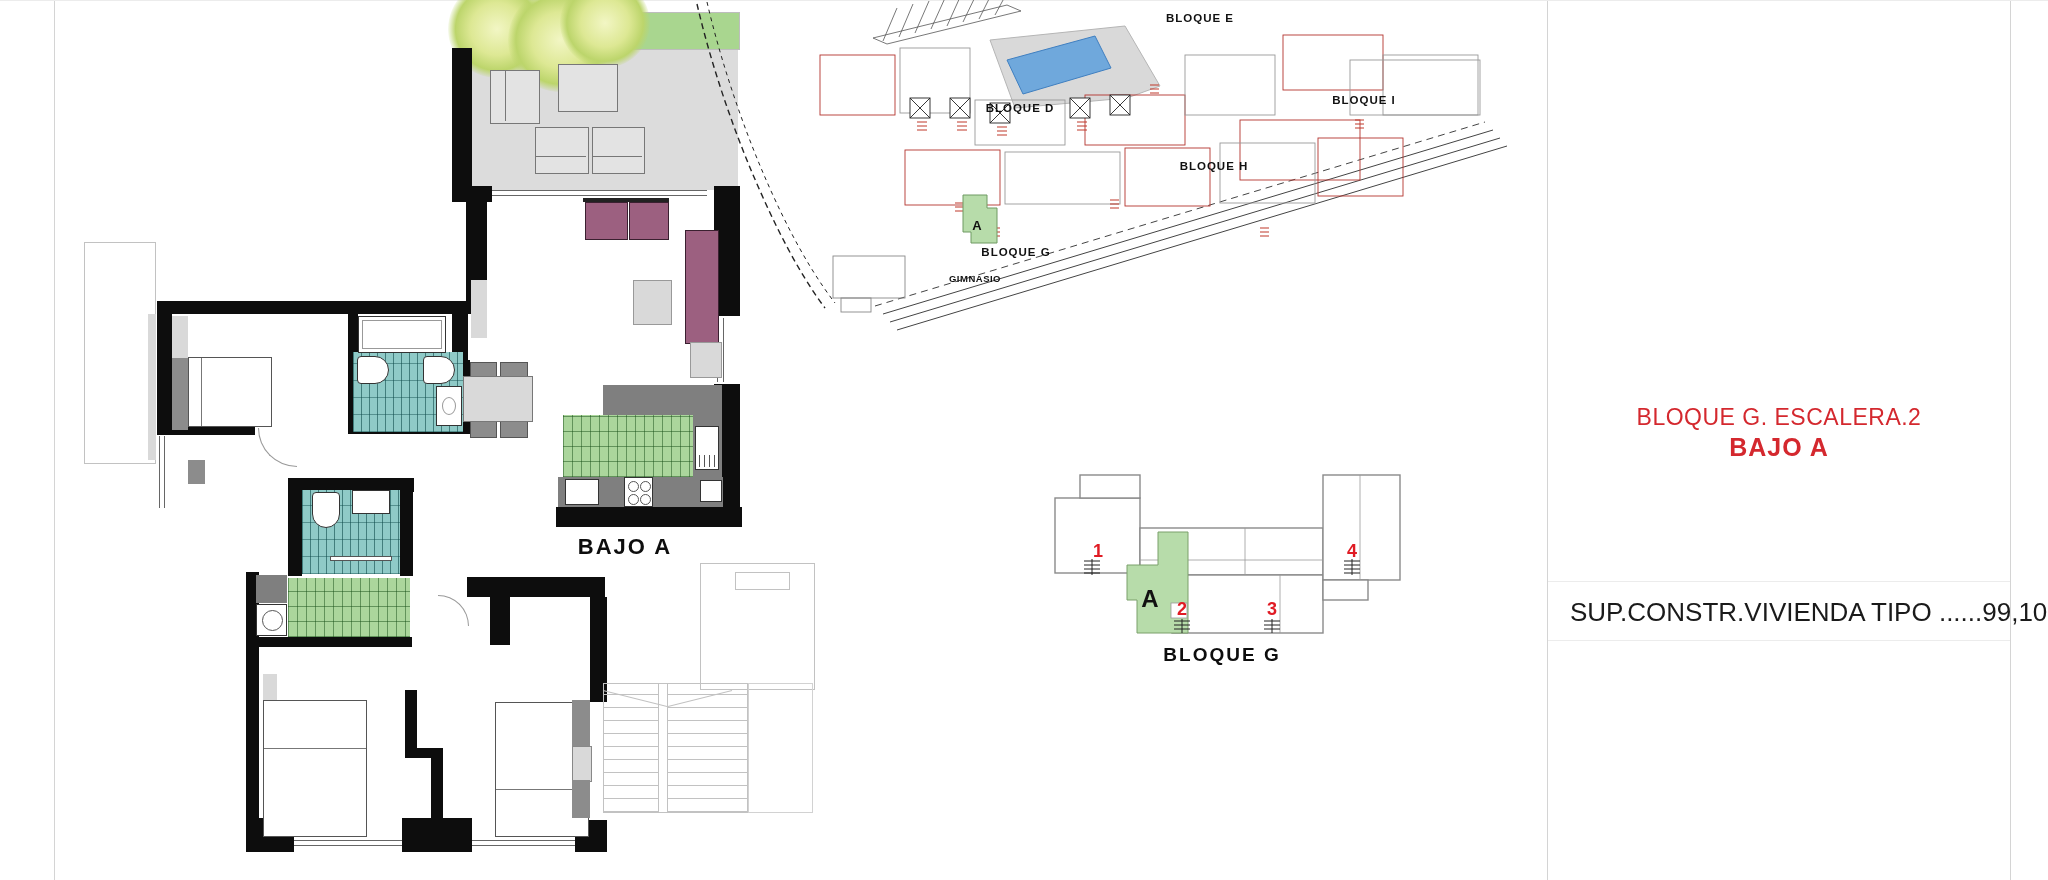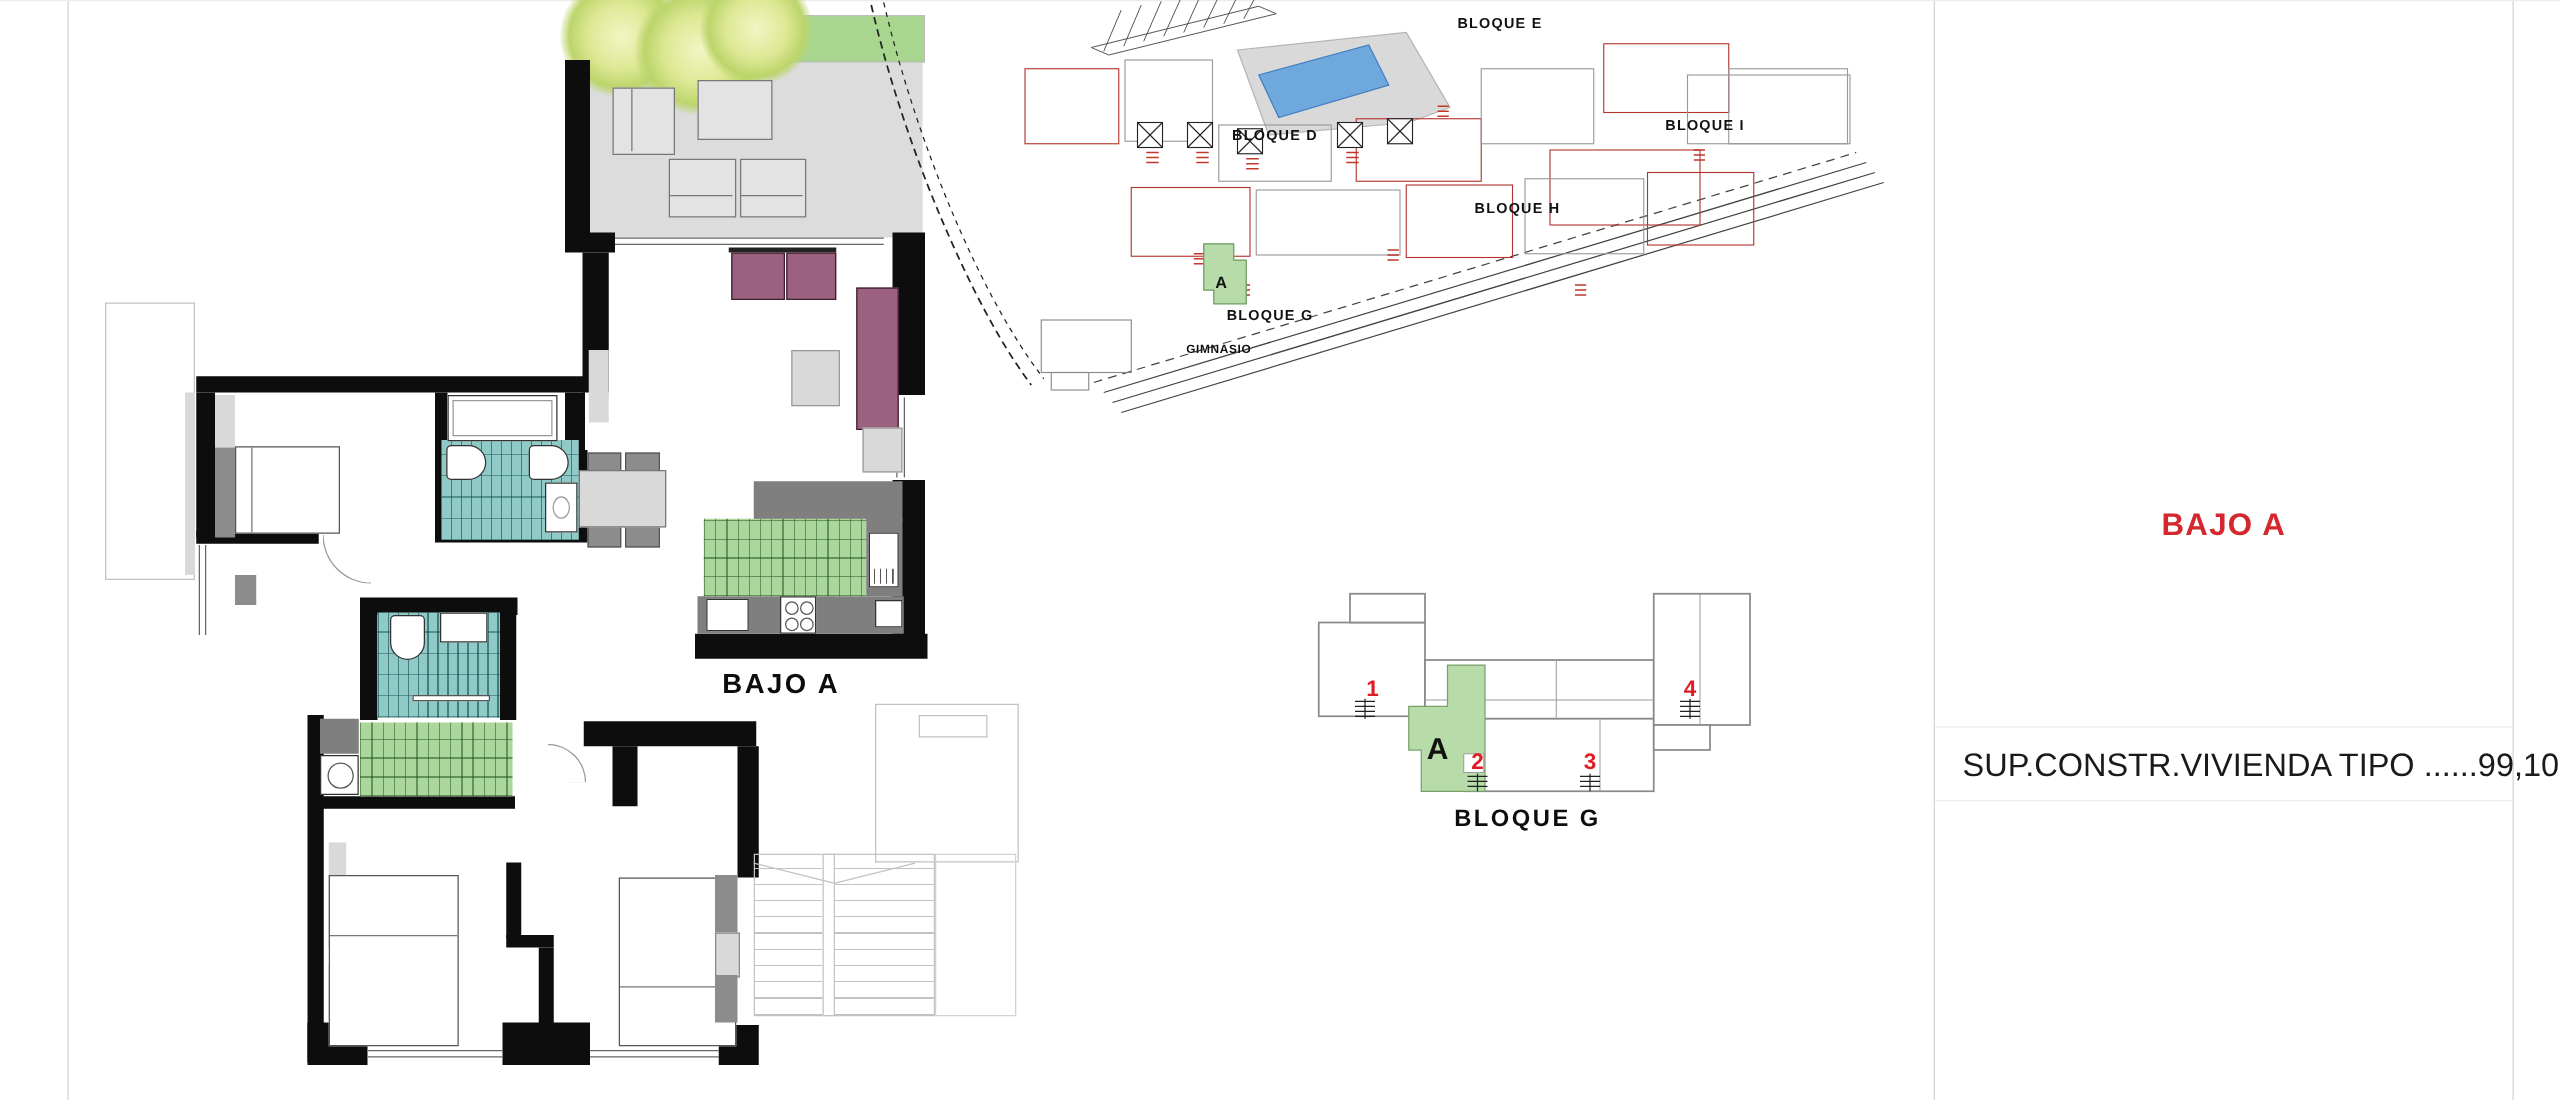--- a/index.html
+++ b/index.html
@@ -306,17 +306,18 @@
       <path d="M304,96 h16 M304,100 h16 M304,104 h16 M304,108 h16 M312,94 v16"></path>
     </g>
     <text x="58" y="92" font-size="18" font-weight="bold" fill="#e01b24" text-anchor="middle">1</text>
     <text x="142" y="150" font-size="18" font-weight="bold" fill="#e01b24" text-anchor="middle">2</text>
     <text x="232" y="150" font-size="18" font-weight="bold" fill="#e01b24" text-anchor="middle">3</text>
     <text x="312" y="92" font-size="18" font-weight="bold" fill="#e01b24" text-anchor="middle">4</text>
     <text x="182" y="196" font-size="19" font-weight="bold" fill="#0d0d0d" text-anchor="middle" letter-spacing="2">BLOQUE G</text>
   </svg>
 
   <div class="paneltitle">
+    <div class="l1">BLOQUE G. ESCALERA.2</div>
     <div class="l2">BAJO A</div>
   </div>
   <div class="surfrow">SUP.CONSTR.VIVIENDA TIPO ......99,10m2</div>
 
 </div>
 
 </body></html>

